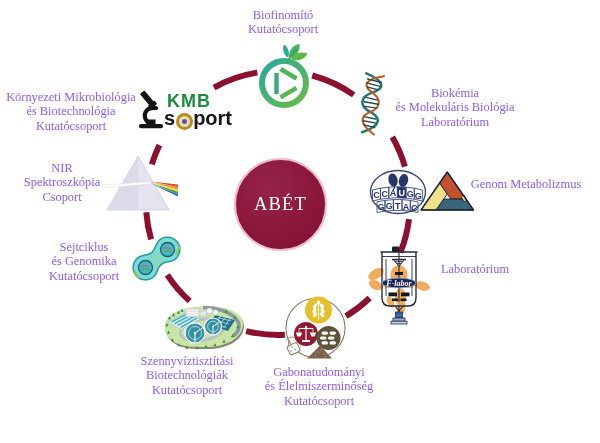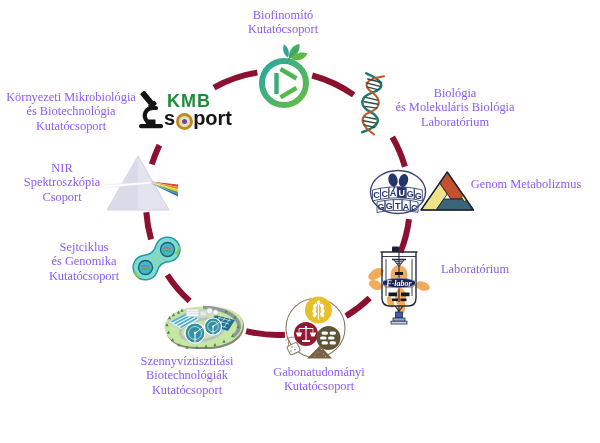--- a/index.html
+++ b/index.html
@@ -33,20 +33,23 @@
     <path d="M 257.4 72.6 A 132 132 0 0 0 214.0 87.6"></path>
     <path d="M 159.4 145.1 A 132 132 0 0 0 151.8 164.4"></path>
     <path d="M 146.3 212.2 A 132 132 0 0 0 151.1 239.4"></path>
     <path d="M 167.3 274.9 A 132 132 0 0 0 189.7 301.1"></path>
     <path d="M 246.1 331.1 A 132 132 0 0 0 284.9 334.8"></path>
     <path d="M 346.0 316.1 A 132 132 0 0 0 369.7 298.0"></path>
     <path d="M 400.4 252.4 A 132 132 0 0 0 409.0 219.1"></path>
     <path d="M 404.9 166.6 A 132 132 0 0 0 392.3 137.0"></path>
   </svg>
 
+  <div class="center-circle">
+    <span class="t">ABÉT</span>
+  </div>
 
   <svg class="abs" style="left:252px;top:37px" width="64" height="88" viewBox="0 0 64 88">
     <defs>
       <linearGradient id="gbio" x1="0" y1="0" x2="1" y2="1">
         <stop offset="0" stop-color="#2aa89e"></stop>
           <stop offset="1" stop-color="#64bd44"></stop>
       </linearGradient>
     </defs>
     <circle cx="32" cy="46" r="22" fill="#fff" stroke="url(#gbio)" stroke-width="6"></circle>
     <g stroke-width="4.4" fill="none">
@@ -321,32 +324,33 @@
         <span class="kmb-o"></span>
         <span>port</span>
       </div>
   </div>
 
   <div class="label" style="left:208px;top:8px;width:150px">
     <span>Biofinomító</span>
       <span>Kutatócsoport</span>
   </div>
   <div class="label" style="left:375px;top:86px;width:160px">
-    <span>Biológia</span>
+    <span>Biokémia</span>
       <span>és Molekuláris Biológia</span>
       <span>Laboratórium</span>
   </div>
   <div class="label" style="left:452px;top:177px;width:148px">
     <span>Genom Metabolizmus</span>
   </div>
   <div class="label" style="left:405px;top:262px;width:140px">
       <span>Laboratórium</span>
   </div>
   <div class="label" style="left:234px;top:365px;width:170px">
     <span>Gabonatudományi</span>
+      <span>és Élelmiszerminőség</span>
       <span>Kutatócsoport</span>
   </div>
   <div class="label" style="left:107px;top:354px;width:160px">
     <span>Szennyvíztisztítási</span>
       <span>Biotechnológiák</span>
       <span>Kutatócsoport</span>
   </div>
   <div class="label" style="left:19px;top:240px;width:130px">
     <span>Sejtciklus</span>
       <span>és Genomika</span>

